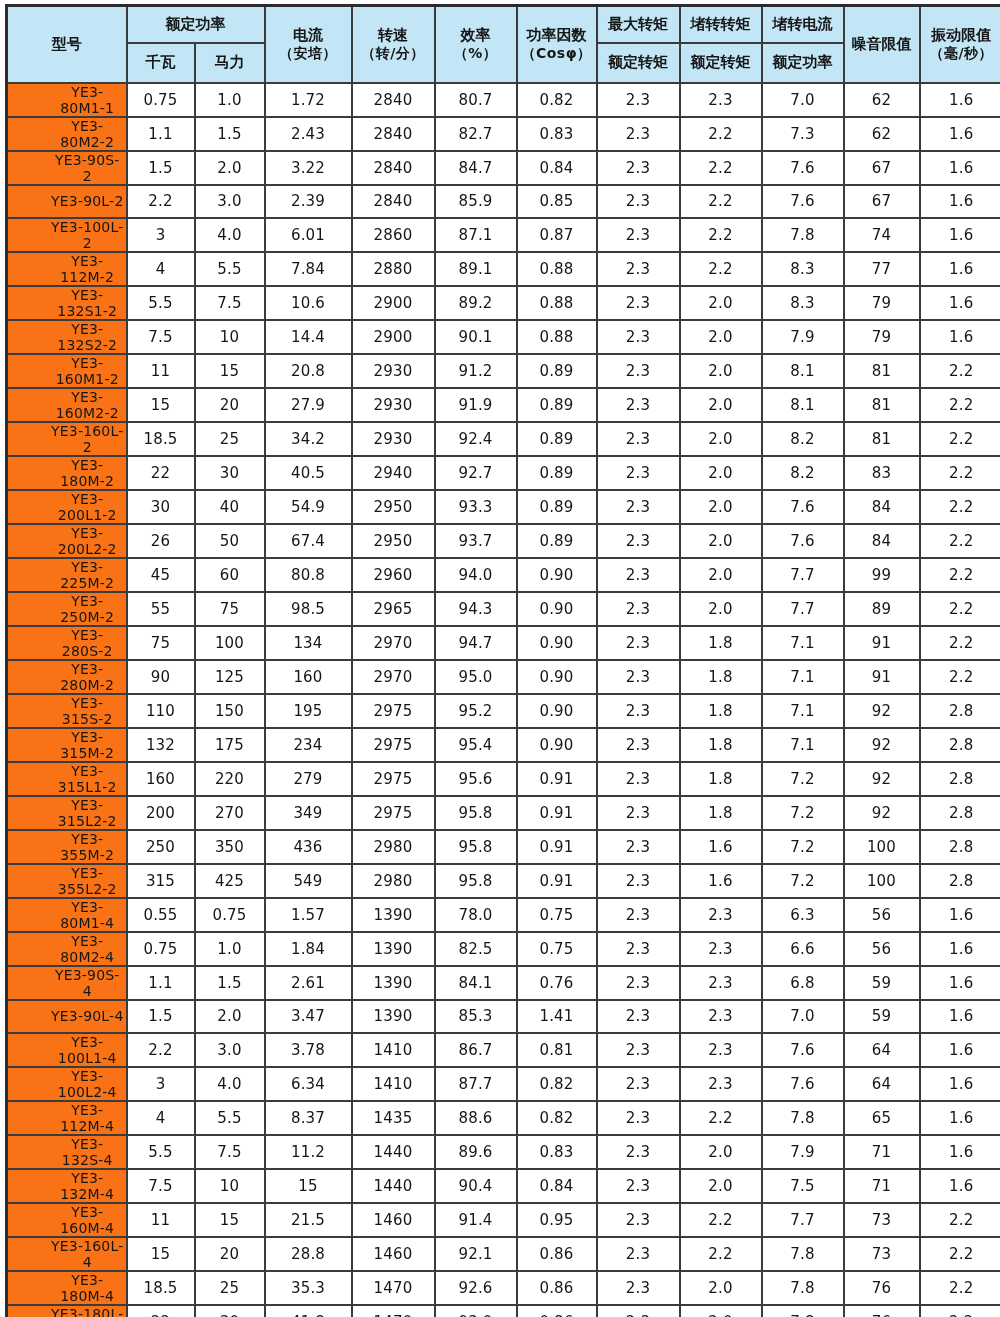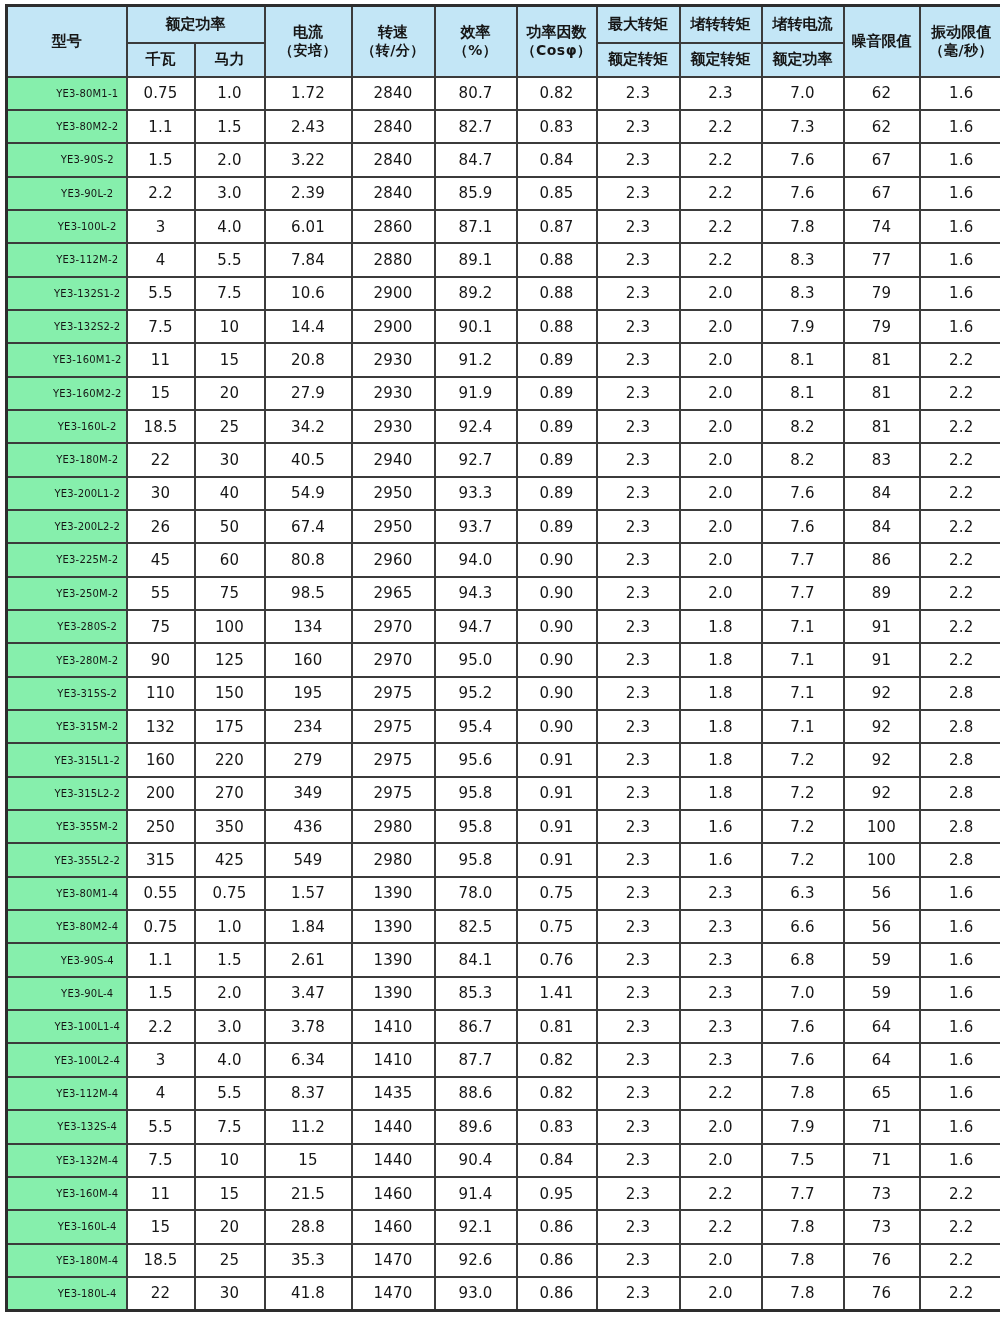--- a/index.html
+++ b/index.html
@@ -31,38 +31,38 @@
   }
   
   thead th {
     background: #c3e6f6;
     font-weight: bold;
     font-size: 15px;
     line-height: 1.25;
     padding: 2px 1px;
   }
   thead tr.h-top th { height: 37px; }
-  thead tr.h-bottom th { height: 34px; }
+  thead tr.h-bottom th { height: 40px; }
   thead th .sub {
     font-size: 14px;
     font-weight: bold;
     letter-spacing: 0.5px;
     text-align: center;
   }
   
   tbody td {
     background: #ffffff;
     font-size: 15px;
     height: 33.2px;
     padding: 0 2px;
     letter-spacing: 0.2px;
   }
   tbody td.model {
-    background: #86efac;
-    font-size: 10px;
+    background: #f97316;
+    font-size: 14px;
     letter-spacing: 0.2px;
     padding-left: 43px;
   }
 </style>
 </head>
 <body>
 
 <div class="page">
   <table class="spec">
     <colgroup>
@@ -317,21 +317,21 @@
           <td class="model">YE3-225M-2</td>
           <td>45</td>
           <td>60</td>
           <td>80.8</td>
           <td>2960</td>
           <td>94.0</td>
           <td>0.90</td>
           <td>2.3</td>
           <td>2.0</td>
           <td>7.7</td>
-          <td>86</td>
+          <td>99</td>
           <td>2.2</td>
         </tr>
         <tr>
           <td class="model">YE3-250M-2</td>
           <td>55</td>
           <td>75</td>
           <td>98.5</td>
           <td>2965</td>
           <td>94.3</td>
           <td>0.90</td>

